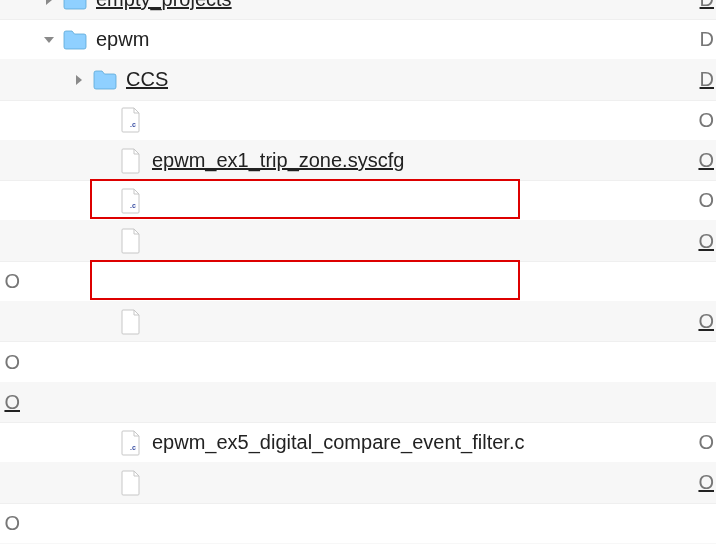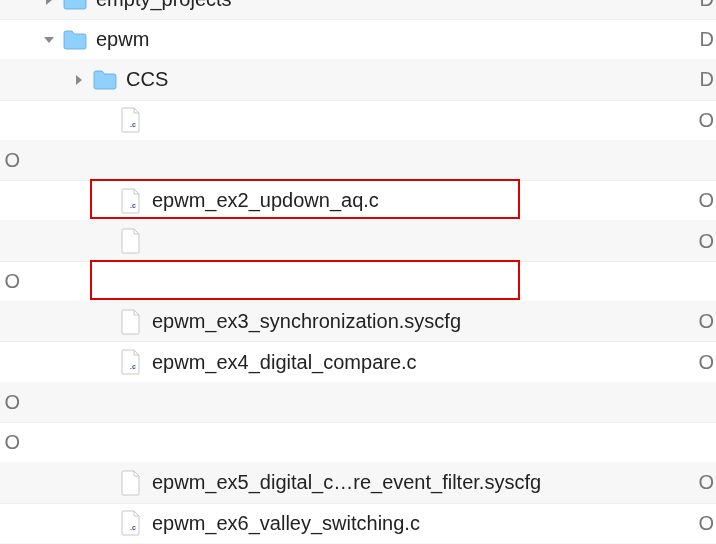--- a/index.html
+++ b/index.html
@@ -1,19 +1,19 @@
 <!DOCTYPE html>
 <html><head>
 <meta charset="utf-8">
 <style>
   * { margin: 0; padding: 0; box-sizing: border-box; }
   html, body { width: 716px; height: 544px; font-family: -apple-system, "Helvetica Neue", Arial, sans-serif; font-size: 20px; color: #222; background: #fff; overflow: hidden; }
   .tree { width: 100%; }
   .row { display: flex; align-items: center; height: 40.3px; border-bottom: 1px solid rgba(0,0,0,0.03); position: relative; }
-  .row.zebra { background: #f7f7f7; }
+  .row.zebra { background: #f7f7f7; text-decoration: underline; }
   .name-col { flex: 1 1 auto; display: flex; align-items: center; overflow: hidden; }
   .name-col .text { white-space: nowrap; overflow: hidden; text-overflow: ellipsis; }
   .status-col { width: 22px; text-align: right; padding-right: 2px; color: #777; font-size: 20px; }
   .indent { display: inline-block; flex-shrink: 0; }
   .disclosure { width: 14px; display: inline-flex; align-items: center; justify-content: center; margin-right: 6px; color: #8a8a8a; flex-shrink:0; }
   .disclosure svg { display:block; }
   .icon { width: 26px; height: 26px; margin-right: 8px; flex-shrink: 0; display: inline-flex; align-items: center; justify-content: center; }
   .folder-icon svg, .file-icon svg { display: block; }
   .highlight-box { position: absolute; border: 2px solid #d00; pointer-events: none; }
 </style>
@@ -80,34 +80,44 @@
           <svg width="20" height="26" viewBox="0 0 20 26">
             <path d="M2 1 h11 l5 5 v18 a1 1 0 0 1 -1 1 H2 a1 1 0 0 1 -1 -1 V2 a1 1 0 0 1 1 -1 Z" fill="#ffffff" stroke="#c7c7c7" stroke-width="1"></path>
             <path d="M13 1 v5 h5" fill="none" stroke="#c7c7c7" stroke-width="1"></path>
             <text x="9" y="20" font-size="7" fill="#3a4fa3" font-family="Arial" font-weight="bold">.c</text>
           </svg>
         </span>
       </div>
       <div class="status-col">O</div>
     </div>
     <div class="row zebra">
+      <div class="name-col">
+        <span class="indent" style="width: 98px;"></span>
+        <span class="disclosure"></span>
+        <span class="icon file-icon">
+          <svg width="20" height="26" viewBox="0 0 20 26">
+            <path d="M2 1 h11 l5 5 v18 a1 1 0 0 1 -1 1 H2 a1 1 0 0 1 -1 -1 V2 a1 1 0 0 1 1 -1 Z" fill="#ffffff" stroke="#c7c7c7" stroke-width="1"></path>
+            <path d="M13 1 v5 h5" fill="none" stroke="#c7c7c7" stroke-width="1"></path>
+          </svg>
+        </span>
+        <span class="text">epwm_ex1_trip_zone.syscfg</span>
+      </div>
       <div class="status-col">O</div>
     </div>
     <div class="row">
       <div class="name-col">
         <span class="indent" style="width: 98px;"></span>
         <span class="disclosure"></span>
         <span class="icon file-icon">
           <svg width="20" height="26" viewBox="0 0 20 26">
             <path d="M2 1 h11 l5 5 v18 a1 1 0 0 1 -1 1 H2 a1 1 0 0 1 -1 -1 V2 a1 1 0 0 1 1 -1 Z" fill="#ffffff" stroke="#c7c7c7" stroke-width="1"></path>
             <path d="M13 1 v5 h5" fill="none" stroke="#c7c7c7" stroke-width="1"></path>
             <text x="9" y="20" font-size="7" fill="#3a4fa3" font-family="Arial" font-weight="bold">.c</text>
           </svg>
         </span>
-        <span class="text">epwm_ex2_updown_aq.c</span>
       </div>
       <div class="status-col">O</div>
       <div class="highlight-box" style="left: 90px; top: -2px; height: 40px; width: 430px;"></div>
     </div>
     <div class="row zebra">
       <div class="name-col">
         <span class="indent" style="width: 98px;"></span>
         <span class="disclosure"></span>
         <span class="icon file-icon">
           <svg width="20" height="26" viewBox="0 0 20 26">
@@ -125,67 +135,53 @@
     <div class="row zebra">
       <div class="name-col">
         <span class="indent" style="width: 98px;"></span>
         <span class="disclosure"></span>
         <span class="icon file-icon">
           <svg width="20" height="26" viewBox="0 0 20 26">
             <path d="M2 1 h11 l5 5 v18 a1 1 0 0 1 -1 1 H2 a1 1 0 0 1 -1 -1 V2 a1 1 0 0 1 1 -1 Z" fill="#ffffff" stroke="#c7c7c7" stroke-width="1"></path>
             <path d="M13 1 v5 h5" fill="none" stroke="#c7c7c7" stroke-width="1"></path>
           </svg>
         </span>
-        <span class="text">epwm_ex3_synchronization.syscfg</span>
       </div>
+      <div class="status-col">O</div>
+    </div>
+    <div class="row">
+      <div class="status-col">O</div>
+    </div>
+    <div class="row zebra">
       <div class="status-col">O</div>
     </div>
     <div class="row">
       <div class="name-col">
         <span class="indent" style="width: 98px;"></span>
         <span class="disclosure"></span>
         <span class="icon file-icon">
           <svg width="20" height="26" viewBox="0 0 20 26">
             <path d="M2 1 h11 l5 5 v18 a1 1 0 0 1 -1 1 H2 a1 1 0 0 1 -1 -1 V2 a1 1 0 0 1 1 -1 Z" fill="#ffffff" stroke="#c7c7c7" stroke-width="1"></path>
             <path d="M13 1 v5 h5" fill="none" stroke="#c7c7c7" stroke-width="1"></path>
             <text x="9" y="20" font-size="7" fill="#3a4fa3" font-family="Arial" font-weight="bold">.c</text>
           </svg>
         </span>
-        <span class="text">epwm_ex4_digital_compare.c</span>
+        <span class="text">epwm_ex5_digital_compare_event_filter.c</span>
       </div>
-      <div class="status-col">O</div>
-    </div>
-    <div class="row zebra">
-      <div class="status-col">O</div>
-    </div>
-    <div class="row">
       <div class="status-col">O</div>
     </div>
     <div class="row zebra">
       <div class="name-col">
         <span class="indent" style="width: 98px;"></span>
         <span class="disclosure"></span>
         <span class="icon file-icon">
           <svg width="20" height="26" viewBox="0 0 20 26">
             <path d="M2 1 h11 l5 5 v18 a1 1 0 0 1 -1 1 H2 a1 1 0 0 1 -1 -1 V2 a1 1 0 0 1 1 -1 Z" fill="#ffffff" stroke="#c7c7c7" stroke-width="1"></path>
             <path d="M13 1 v5 h5" fill="none" stroke="#c7c7c7" stroke-width="1"></path>
           </svg>
         </span>
-        <span class="text">epwm_ex5_digital_c…re_event_filter.syscfg</span>
       </div>
       <div class="status-col">O</div>
     </div>
     <div class="row">
-      <div class="name-col">
-        <span class="indent" style="width: 98px;"></span>
-        <span class="disclosure"></span>
-        <span class="icon file-icon">
-          <svg width="20" height="26" viewBox="0 0 20 26">
-            <path d="M2 1 h11 l5 5 v18 a1 1 0 0 1 -1 1 H2 a1 1 0 0 1 -1 -1 V2 a1 1 0 0 1 1 -1 Z" fill="#ffffff" stroke="#c7c7c7" stroke-width="1"></path>
-            <path d="M13 1 v5 h5" fill="none" stroke="#c7c7c7" stroke-width="1"></path>
-            <text x="9" y="20" font-size="7" fill="#3a4fa3" font-family="Arial" font-weight="bold">.c</text>
-          </svg>
-        </span>
-        <span class="text">epwm_ex6_valley_switching.c</span>
-      </div>
       <div class="status-col">O</div>
     </div>
   </div>
 
 </body></html>

